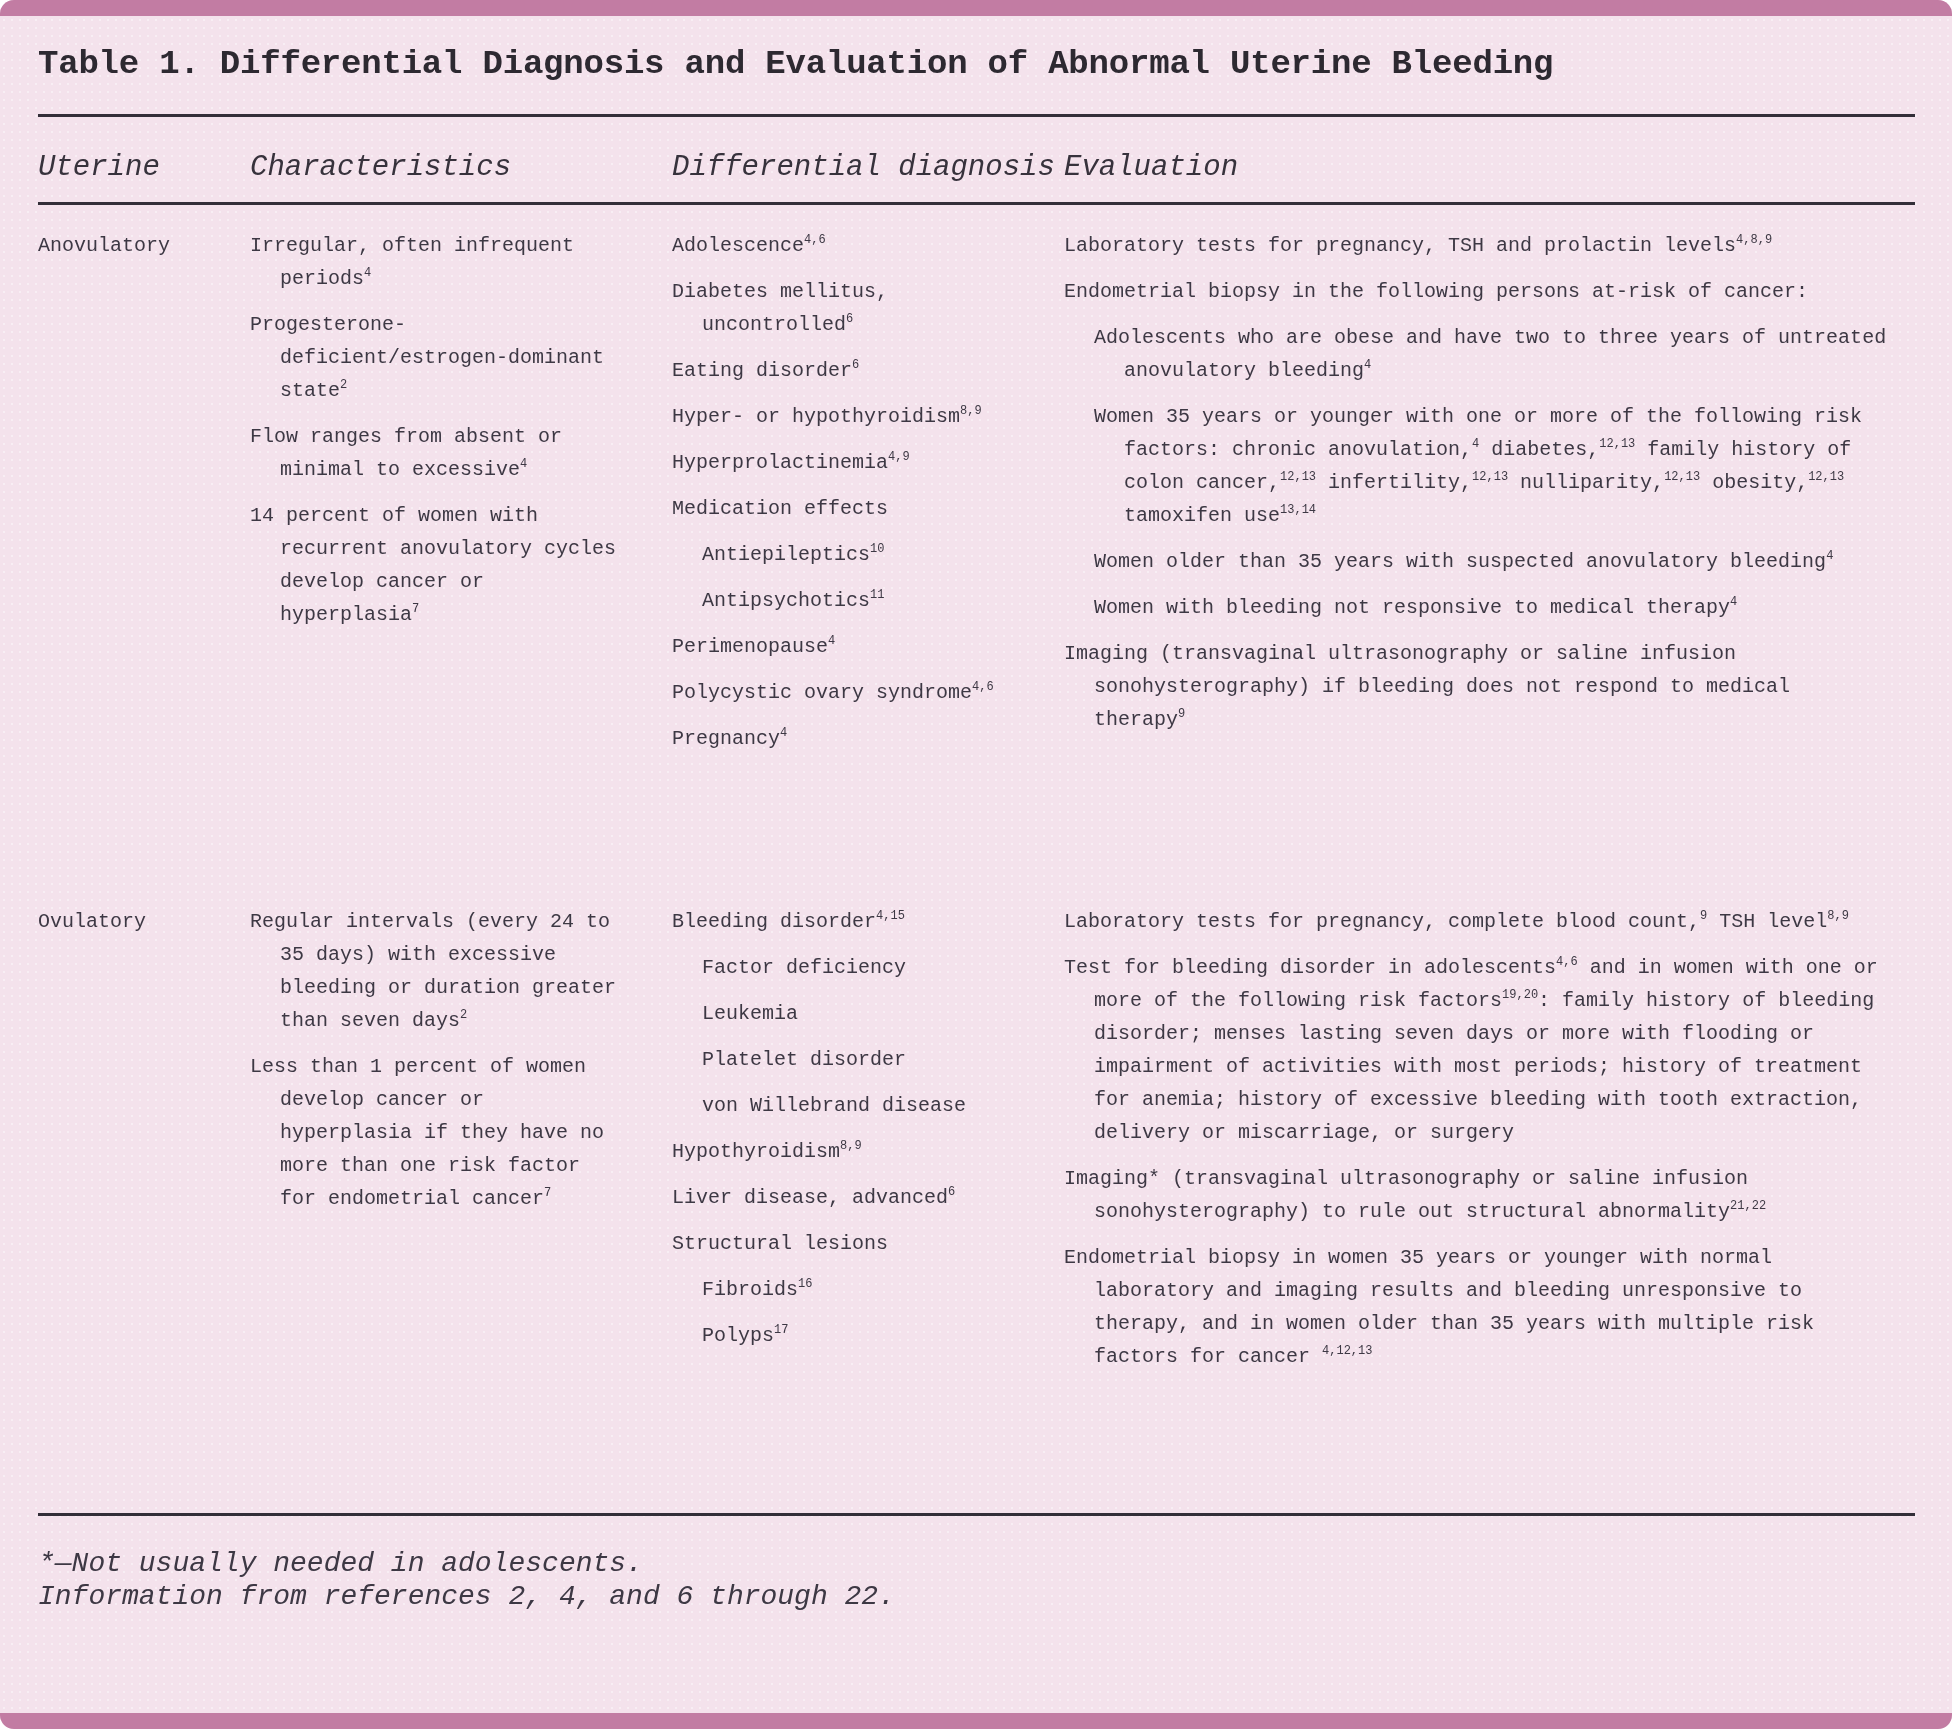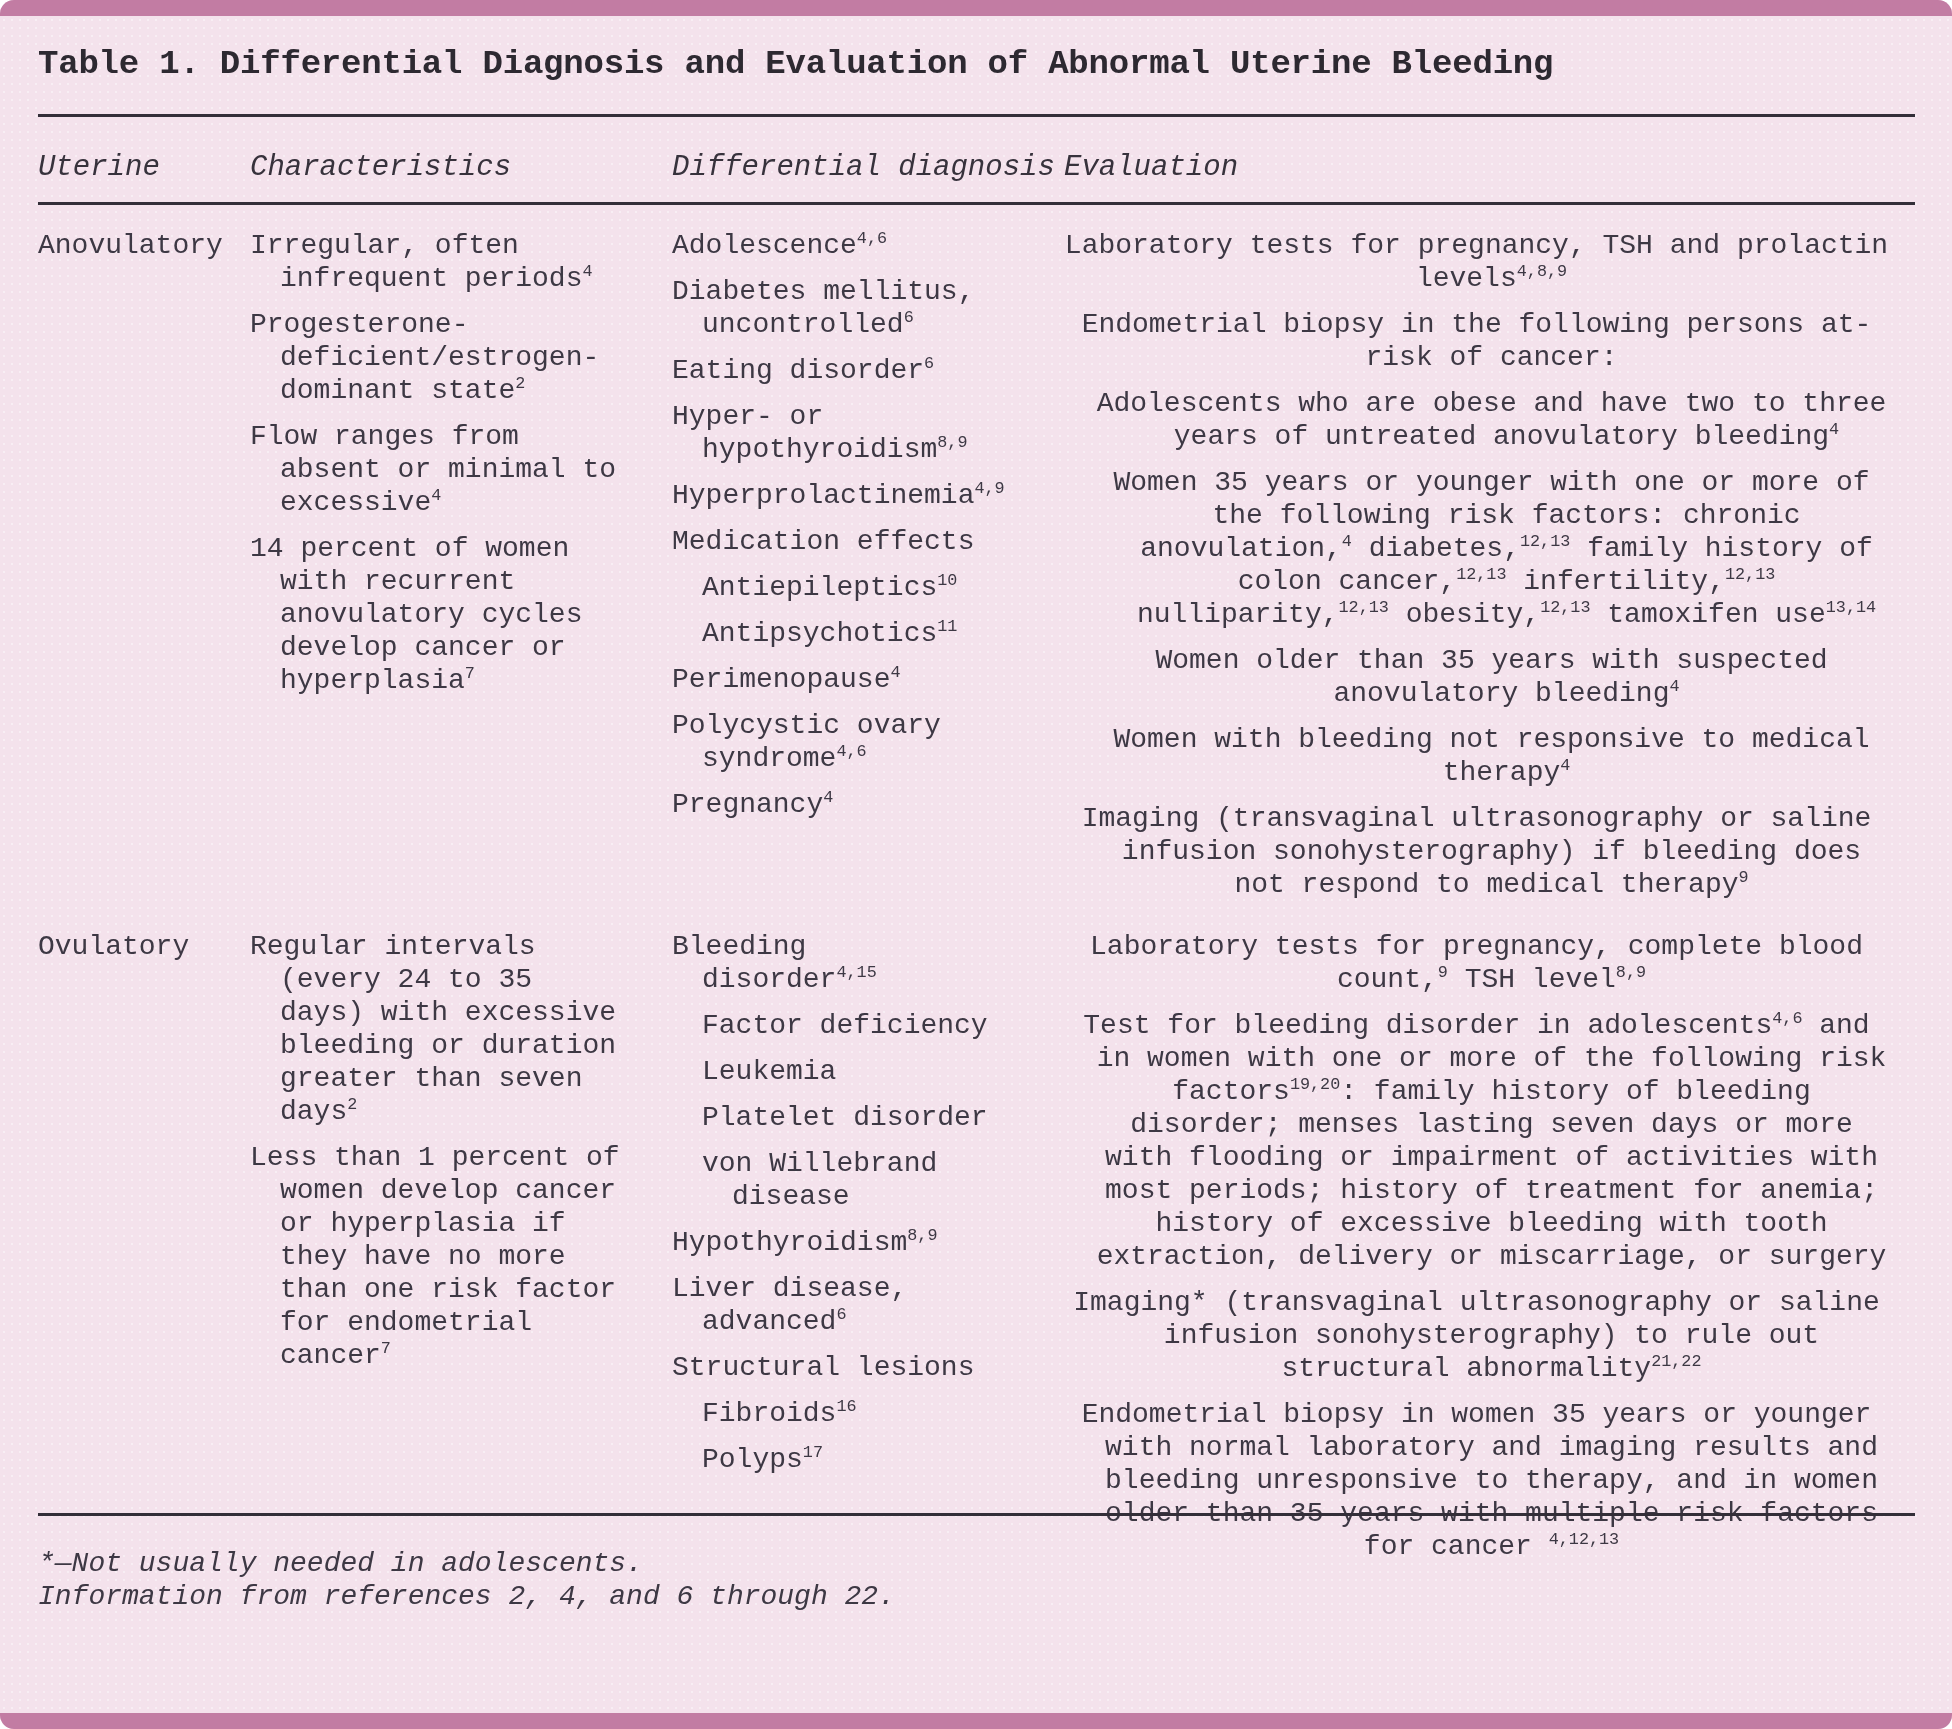--- a/index.html
+++ b/index.html
@@ -51,29 +51,29 @@
   .tbody { padding-top: 24px; }
   .trow {
     display: grid;
     grid-template-columns: 212px 422px 392px 1fr;
     margin-bottom: 16px;
   }
   .trow:first-child { min-height: 660px; }
 
   .para {
     margin: 0 0 13px 0;
-    font-size: 28px;
+    font-size: 20px;
     line-height: 33px;
     padding-left: 30px;
     text-indent: -30px;
   }
   .col-category .para { padding-left: 0; text-indent: 0; }
   .col-characteristics .para { padding-right: 48px; }
   .col-differential .para { padding-right: 70px; }
-  .col-evaluation .para { padding-right: 26px; text-align: center; }
+  .col-evaluation .para { padding-right: 26px; }
   .para.ind1 { margin-left: 30px; }
   .para sup { font-size: 60%; line-height: 0; vertical-align: super; letter-spacing: 0; }
 
   .footer {
     position: absolute;
     left: 38px; right: 37px;
     top: 1513px;
   }
   .footnote {
     margin: 0;

